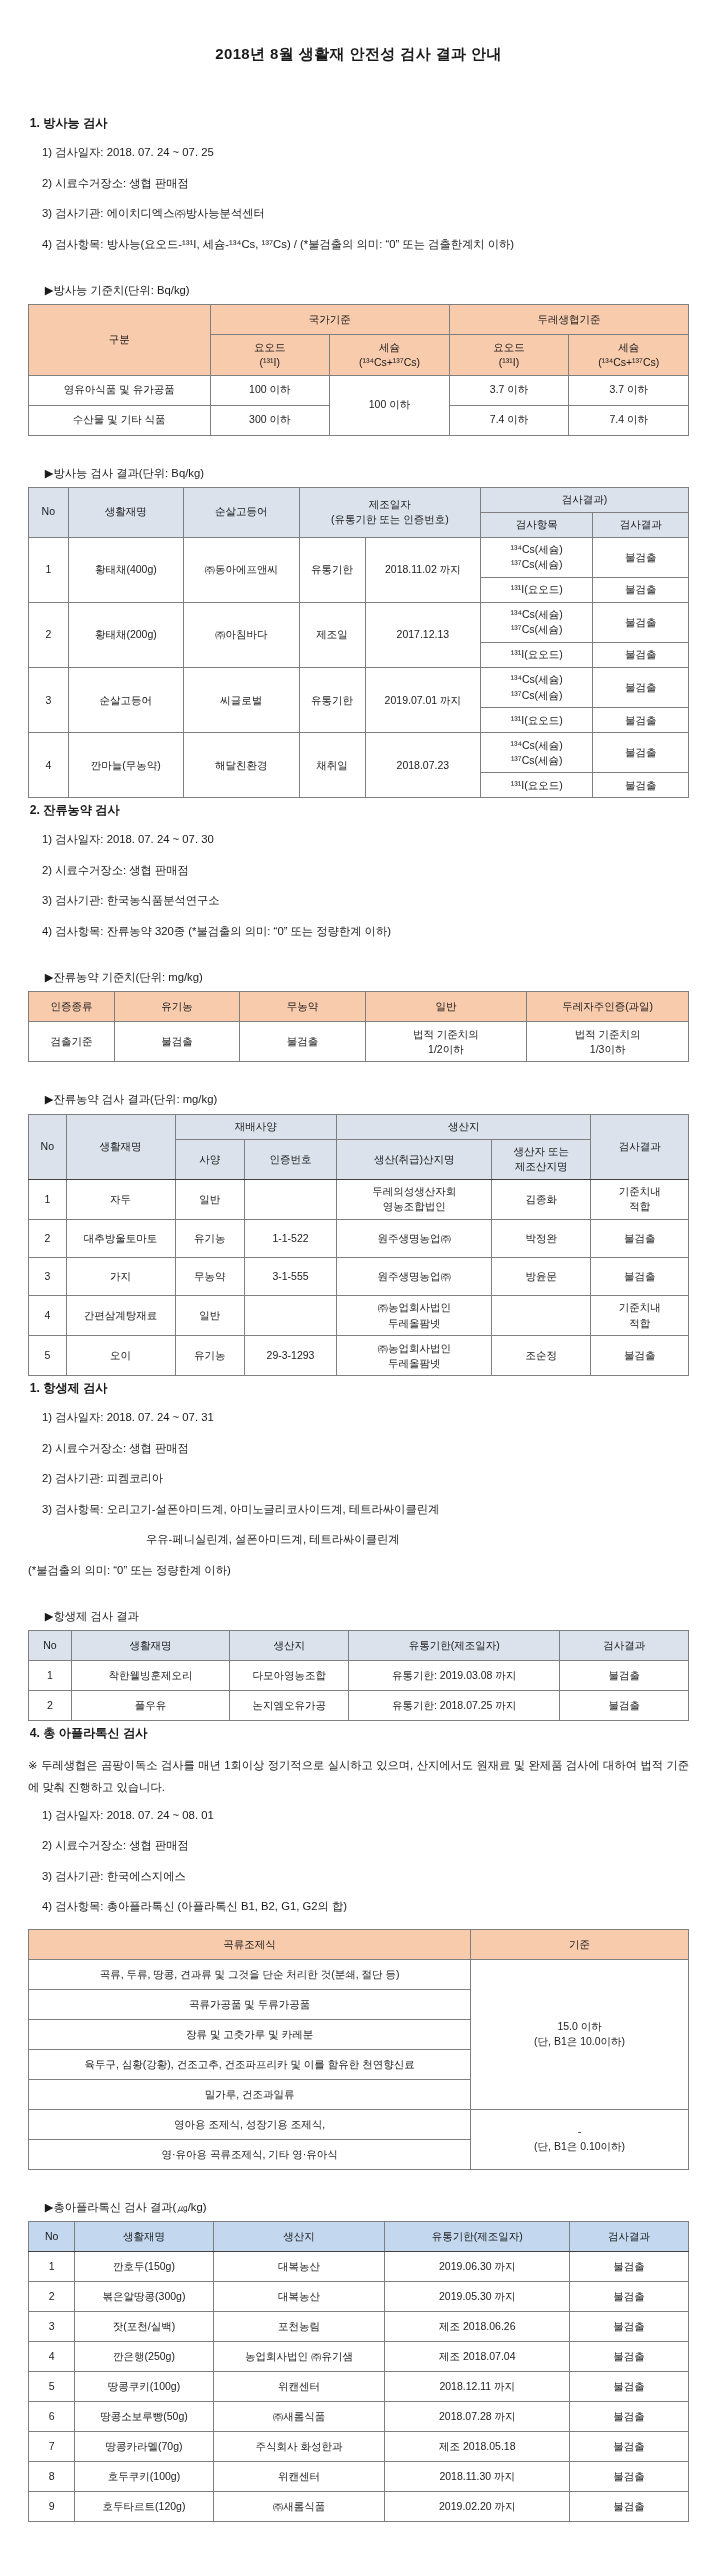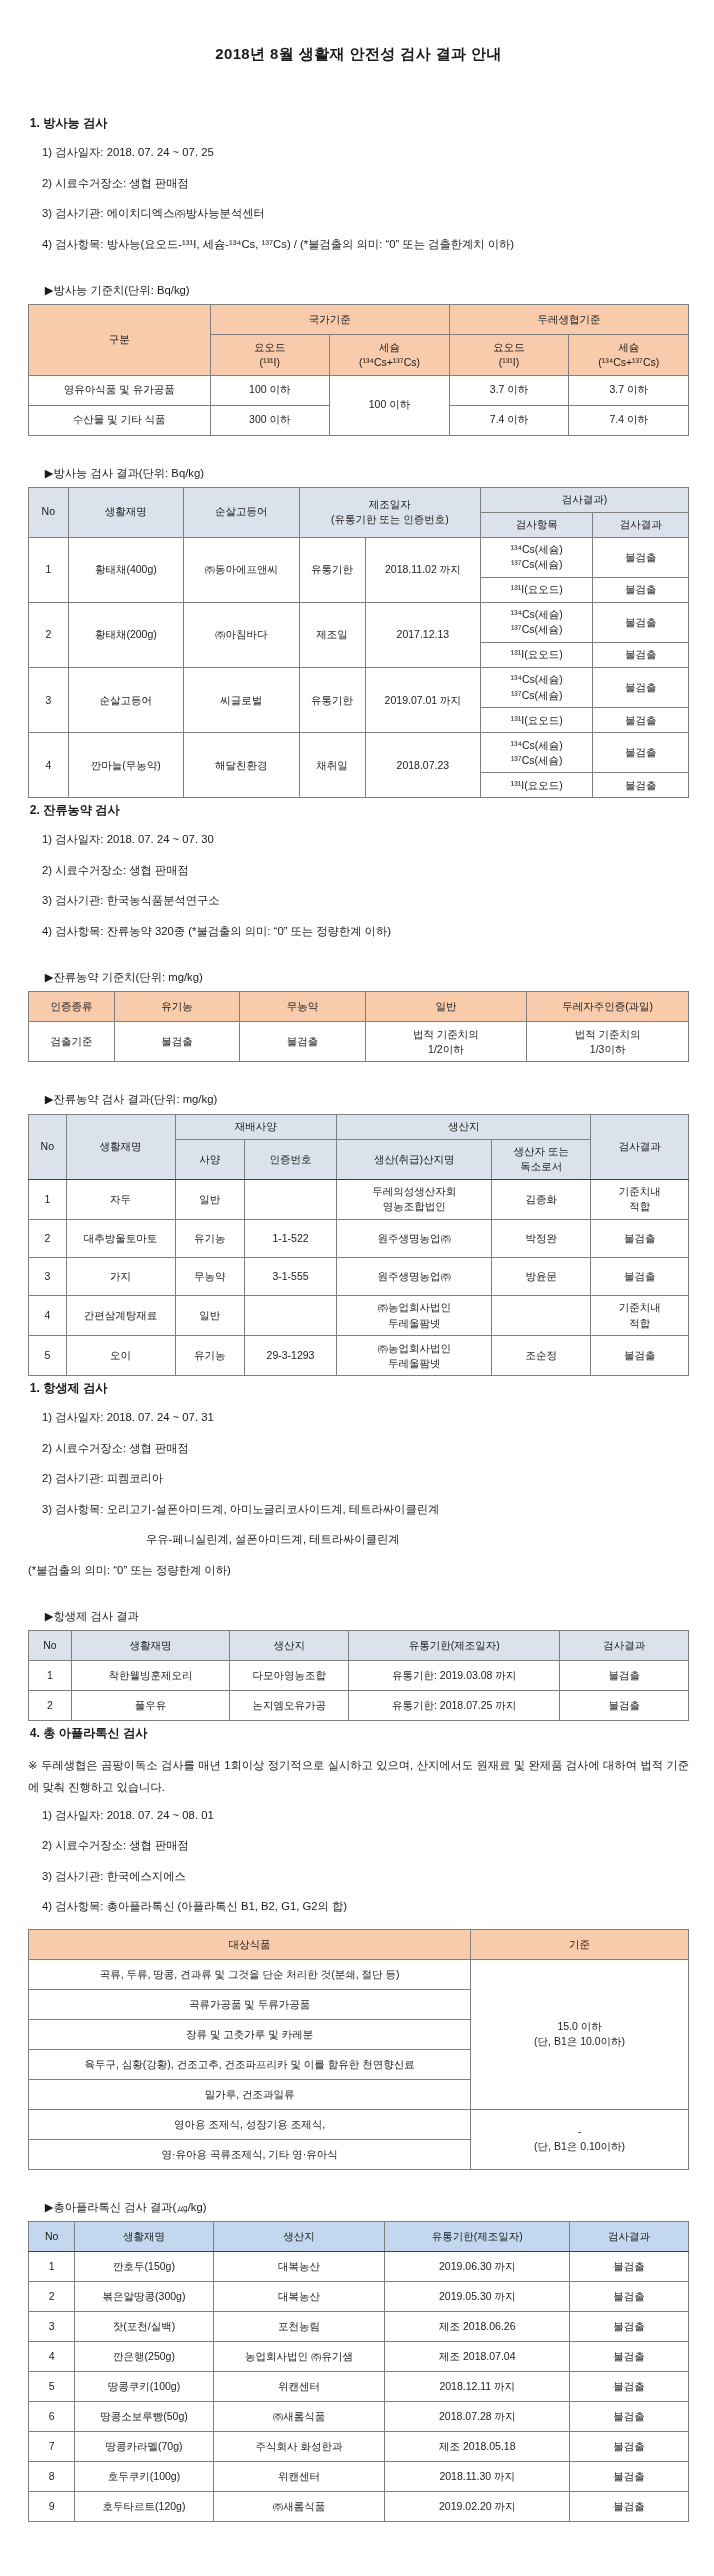--- a/index.html
+++ b/index.html
@@ -227,21 +227,21 @@
         <th rowspan="2" class="hs">생활재명</th>
         <th colspan="2">재배사양</th>
         <th colspan="2">생산지</th>
         <th rowspan="2" class="hs">검사결과</th>
       </tr>
       <tr class="bh">
         <th class="hs">사양</th>
         <th class="hs">인증번호</th>
         <th class="hs">생산(취급)산지명</th>
         <th class="hs ml">생산자 또는
-독소로서</th>
+제조산지명</th>
       </tr>
       <tr class="row-h2">
         <td>1</td>
         <td class="al">자두</td>
         <td class="al">일반</td>
         <td class="al"></td>
         <td class="al ml">두레의성생산자회
 영농조합법인</td>
         <td class="al">김종화</td>
         <td class="ml">기준치내
@@ -342,21 +342,21 @@
     <div class="item">3) 검사기관: 한국에스지에스</div>
     <div class="item">4) 검사항목: 총아플라톡신 (아플라톡신 B1, B2, G1, G2의 합)</div>
 
     <table class="tbl">
       <colgroup>
           <col style="width:67%">
           <col style="width:33%">
         </colgroup>
       <tbody>
       <tr class="oh row-h">
-        <th>대상식품</th>
+        <th>곡류조제식</th>
         <th>기준</th>
       </tr>
       <tr class="row-h">
         <td>곡류, 두류, 땅콩, 견과류 및 그것을 단순 처리한 것(분쇄, 절단 등)</td>
         <td rowspan="5" class="ml">15.0 이하
 (단, B1은 10.0이하)</td>
       </tr>
       <tr class="row-h">
         <td>곡류가공품 및 두류가공품</td>
       </tr>

